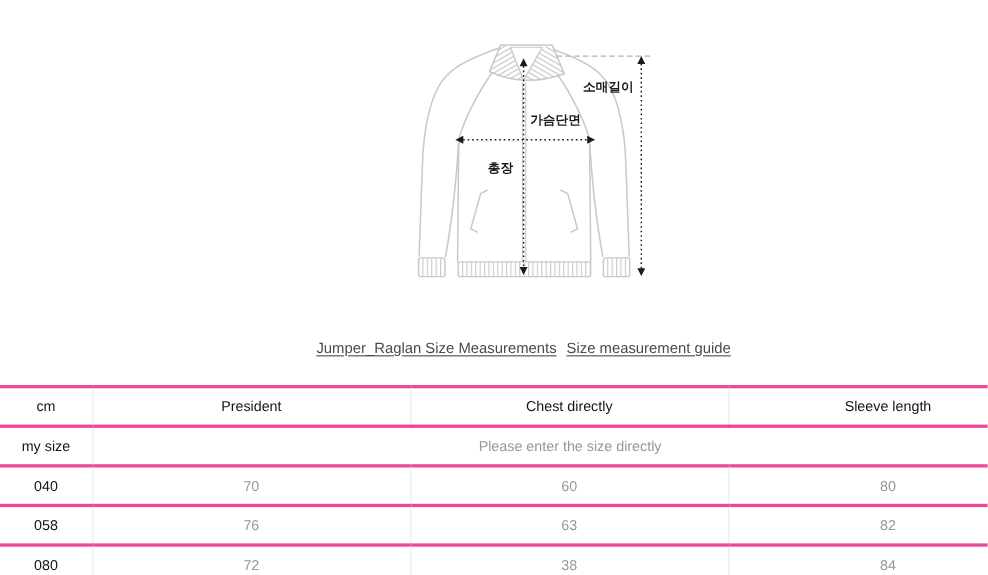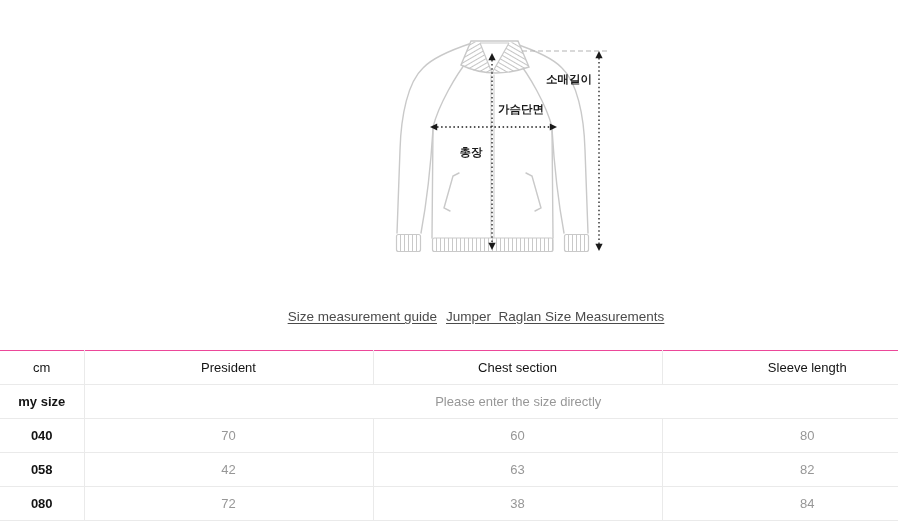--- a/index.html
+++ b/index.html
@@ -2,47 +2,47 @@
 <html><head>
 <meta charset="utf-8">
 <style>
   html,body{margin:0;padding:0;}
   body{
     width:898px;height:523px;position:relative;overflow:hidden;
     background:#ffffff;
     font-family:"Liberation Sans","DejaVu Sans",sans-serif;
     -webkit-font-smoothing:antialiased;
   }
-  .diagram{position:absolute;left:376px;top:20px;width:250px;height:250px;}
+  .diagram{position:absolute;left:360px;top:20px;width:250px;height:250px;}
   .links{
     position:absolute;top:308px;left:0;width:952px;
     display:flex;justify-content:center;gap:9px;
     font-size:13.5px;line-height:18px;
   }
   .links a{
     color:#4b4b4b;text-decoration:underline;text-underline-offset:2px;cursor:pointer;
   }
   .table-wrap{position:absolute;top:350px;left:0;width:898px;overflow:hidden;}
   table.size-table{
     border-collapse:collapse;table-layout:fixed;width:952px;
     font-size:13px;color:#141414;
   }
   .size-table col.c0{width:84px;}
   .size-table col.c1{width:289px;}
   .size-table col.c2{width:289px;}
   .size-table col.c3{width:290px;}
   .size-table th,.size-table td{
     height:33px;padding:0;text-align:center;vertical-align:middle;
-    border-top:1px solid #ec4899;border-bottom:1px solid #eaeaea;
+    border-top:3px solid #ec4899;border-bottom:1px solid #eaeaea;
     font-weight:400;
   }
   .size-table th{font-weight:500;color:#141414;}
   .size-table .vline{border-right:1px solid #eaeaea;}
   .size-table .dim{color:#979797;}
-  .size-table .rowhead{font-weight:700;color:#141414;}
+  .size-table .rowhead{font-weight:400;color:#141414;}
 </style>
 </head>
 <body>
 
 <div class="diagram">
   <svg width="250" height="250" viewBox="0 0 250 250">
     <defs>
       <pattern id="hatchL" width="4" height="4" patternUnits="userSpaceOnUse" patternTransform="rotate(60)">
         <line x1="0.5" y1="0" x2="0.5" y2="4" stroke="#c4c4c4" stroke-width="1"></line>
       </pattern>
@@ -115,54 +115,54 @@
       </g>
 
       <text x="193" y="63" text-anchor="middle" font-size="11.5" font-weight="bold" fill="#1a1a1a">소매길이</text>
       <text x="145" y="93" text-anchor="middle" font-size="11.5" font-weight="bold" fill="#1a1a1a">가슴단면</text>
       <text x="95" y="136" text-anchor="middle" font-size="11.5" font-weight="bold" fill="#1a1a1a">총장</text>
     </g>
   </svg>
 </div>
 
 <div class="links">
+  <a>Jumper_Raglan Size Measurements</a>
   <a>Size measurement guide</a>
-  <a>Jumper_Raglan Size Measurements</a>
 </div>
 
 <div class="table-wrap">
   <table class="size-table">
     <colgroup>
         <col class="c0">
         <col class="c1">
         <col class="c2">
         <col class="c3">
       </colgroup>
     <thead>
       <tr>
         <th class="vline">cm</th>
         <th class="vline">President</th>
-        <th class="vline">Chest section</th>
+        <th class="vline">Chest directly</th>
         <th>Sleeve length</th>
       </tr>
     </thead>
     <tbody>
       <tr>
         <td class="vline rowhead">my size</td>
         <td colspan="3" class="dim">Please enter the size directly</td>
       </tr>
       <tr>
         <td class="vline rowhead">040</td>
         <td class="vline dim">70</td>
         <td class="vline dim">60</td>
         <td class="dim">80</td>
       </tr>
       <tr>
         <td class="vline rowhead">058</td>
-        <td class="vline dim">42</td>
+        <td class="vline dim">76</td>
         <td class="vline dim">63</td>
         <td class="dim">82</td>
       </tr>
       <tr>
         <td class="vline rowhead">080</td>
         <td class="vline dim">72</td>
         <td class="vline dim">38</td>
         <td class="dim">84</td>
       </tr>
     </tbody>

